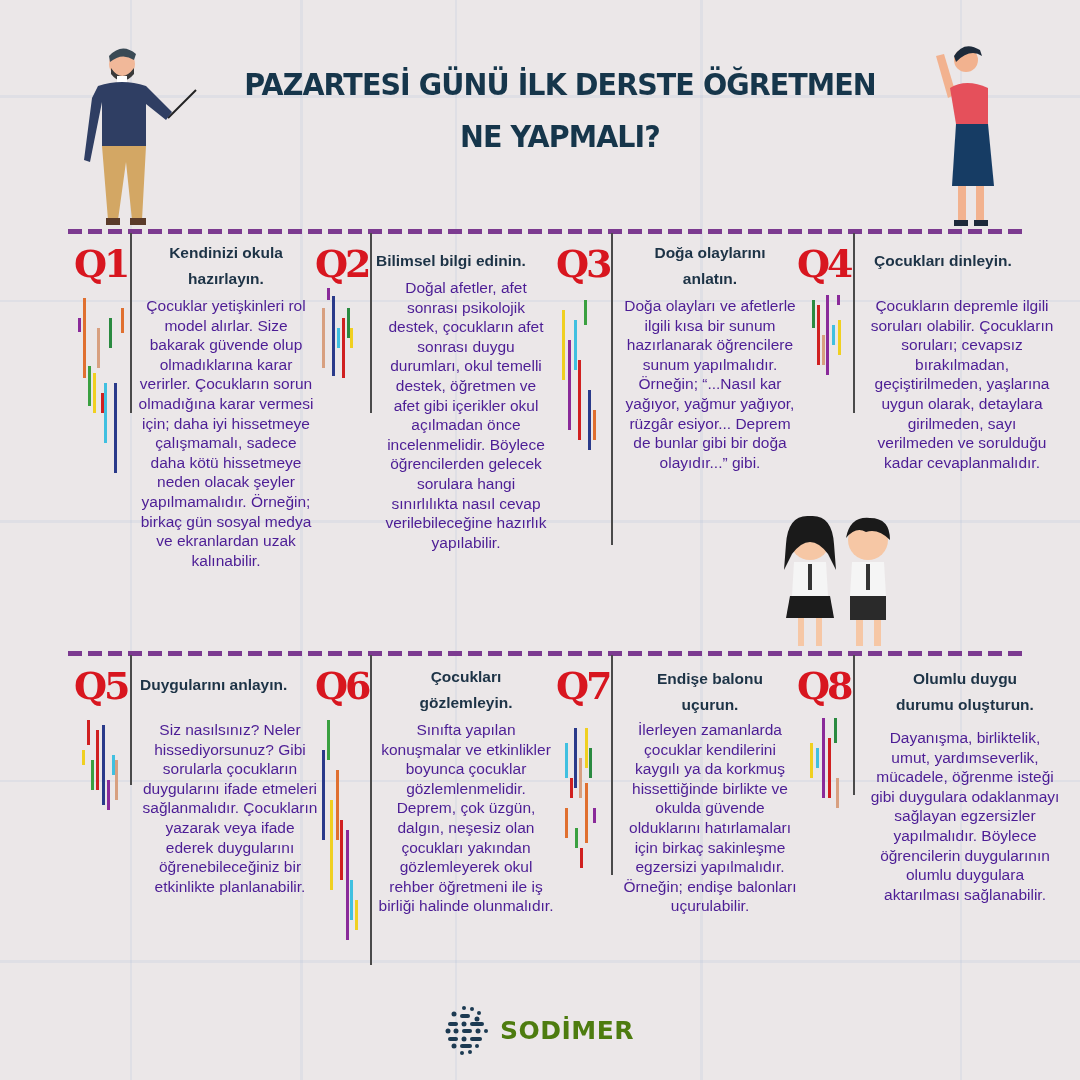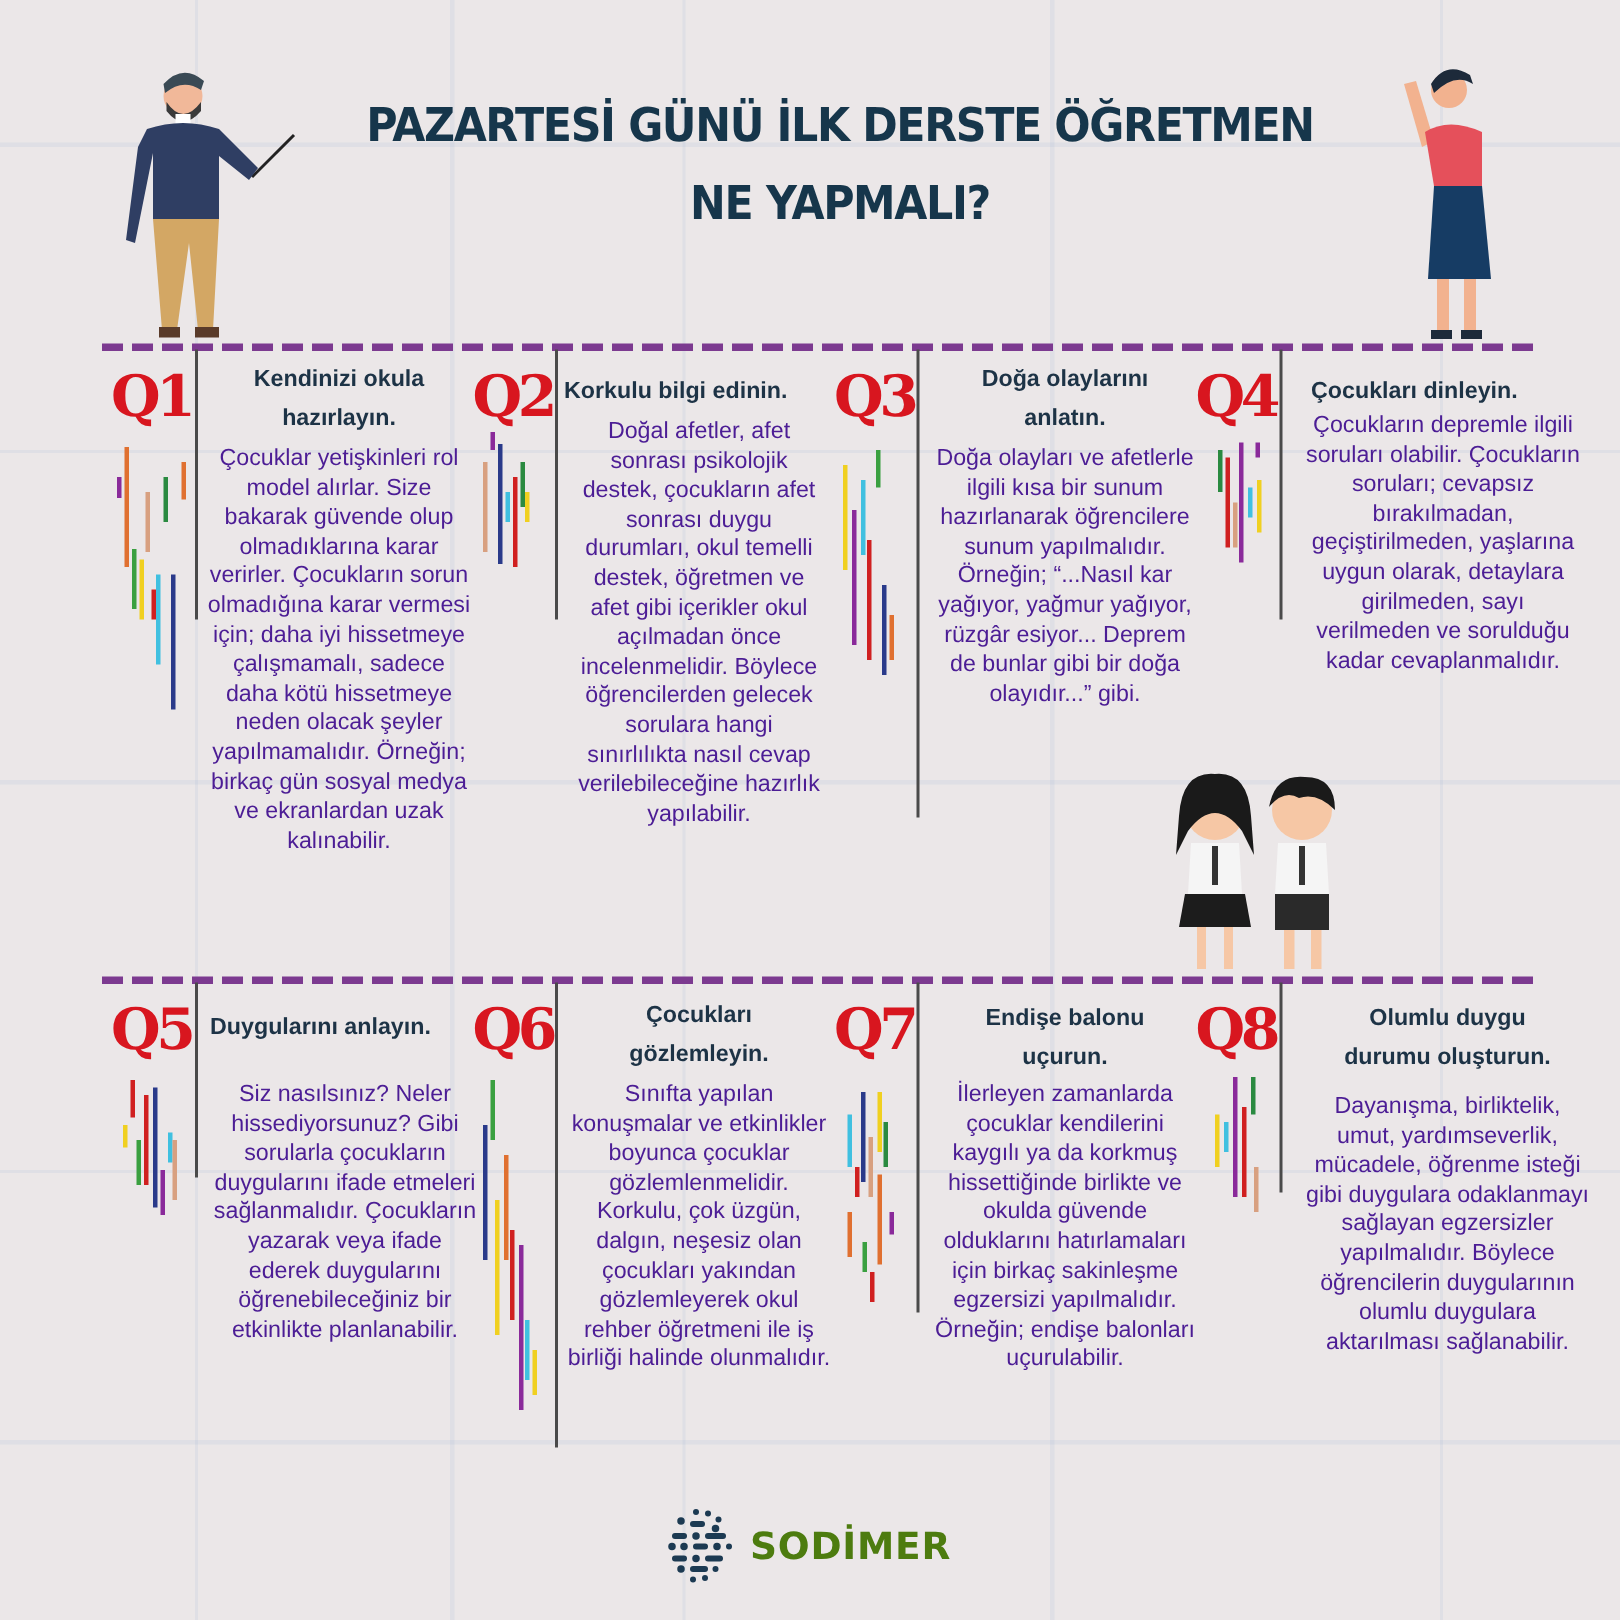--- a/index.html
+++ b/index.html
@@ -194,39 +194,39 @@
   <i style="left:18px;top:20px;height:60px;background:#d02020"></i>
   <i style="left:24px;top:0;height:25px;background:#2a8a40"></i>
   <i style="left:26px;top:60px;height:30px;background:#d8a080"></i>
 </div>
 
 <div class="card" style="left:136px;top:240px;width:180px">
   <h3 style="padding:0 20px">Kendinizi okula hazırlayın.</h3>
   <p style="margin-top:4px">Çocuklar yetişkinleri rol model alırlar. Size bakarak güvende olup olmadıklarına karar verirler. Çocukların sorun olmadığına karar vermesi için; daha iyi hissetmeye çalışmamalı, sadece daha kötü hissetmeye neden olacak şeyler yapılmamalıdır. Örneğin; birkaç gün sosyal medya ve ekranlardan uzak kalınabilir.</p>
 </div>
 <div class="card" style="left:376px;top:248px;width:180px">
-  <h3 style="text-align:left">Korkulu bilgi edinin.</h3>
+  <h3 style="text-align:left">Bilimsel bilgi edinin.</h3>
   <p style="margin-top:4px;padding:0 6px">Doğal afetler, afet sonrası psikolojik destek, çocukların afet sonrası duygu durumları, okul temelli destek, öğretmen ve afet gibi içerikler okul açılmadan önce incelenmelidir. Böylece öğrencilerden gelecek sorulara hangi sınırlılıkta nasıl cevap verilebileceğine hazırlık yapılabilir.</p>
 </div>
 <div class="card" style="left:620px;top:240px;width:180px">
   <h3 style="padding:0 20px">Doğa olaylarını anlatın.</h3>
   <p style="margin-top:4px">Doğa olayları ve afetlerle ilgili kısa bir sunum hazırlanarak öğrencilere sunum yapılmalıdır. Örneğin; “...Nasıl kar yağıyor, yağmur yağıyor, rüzgâr esiyor... Deprem de bunlar gibi bir doğa olayıdır...” gibi.</p>
 </div>
 <div class="card" style="left:862px;top:248px;width:200px">
   <h3 style="text-align:left;padding-left:12px">Çocukları dinleyin.</h3>
-  <p style="padding:0 6px">Çocukların depremle ilgili soruları olabilir. Çocukların soruları; cevapsız bırakılmadan, geçiştirilmeden, yaşlarına uygun olarak, detaylara girilmeden, sayı verilmeden ve sorulduğu kadar cevaplanmalıdır.</p>
+  <p style="margin-top:22px;padding:0 6px">Çocukların depremle ilgili soruları olabilir. Çocukların soruları; cevapsız bırakılmadan, geçiştirilmeden, yaşlarına uygun olarak, detaylara girilmeden, sayı verilmeden ve sorulduğu kadar cevaplanmalıdır.</p>
 </div>
 
 <div class="card" style="left:140px;top:672px;width:180px">
   <h3 style="text-align:left">Duygularını anlayın.</h3>
   <p style="margin-top:22px;padding:0 2px">Siz nasılsınız? Neler hissediyorsunuz? Gibi sorularla çocukların duygularını ifade etmeleri sağlanmalıdır. Çocukların yazarak veya ifade ederek duygularını öğrenebileceğiniz bir etkinlikte planlanabilir.</p>
 </div>
 <div class="card" style="left:376px;top:664px;width:180px">
   <h3 style="padding:0 30px">Çocukları gözlemleyin.</h3>
-  <p style="margin-top:4px">Sınıfta yapılan konuşmalar ve etkinlikler boyunca çocuklar gözlemlenmelidir. Korkulu, çok üzgün, dalgın, neşesiz olan çocukları yakından gözlemleyerek okul rehber öğretmeni ile iş birliği halinde olunmalıdır.</p>
+  <p style="margin-top:4px">Sınıfta yapılan konuşmalar ve etkinlikler boyunca çocuklar gözlemlenmelidir. Deprem, çok üzgün, dalgın, neşesiz olan çocukları yakından gözlemleyerek okul rehber öğretmeni ile iş birliği halinde olunmalıdır.</p>
 </div>
 <div class="card" style="left:620px;top:666px;width:180px">
   <h3 style="padding:0 30px">Endişe balonu uçurun.</h3>
   <p style="margin-top:2px">İlerleyen zamanlarda çocuklar kendilerini kaygılı ya da korkmuş hissettiğinde birlikte ve okulda güvende olduklarını hatırlamaları için birkaç sakinleşme egzersizi yapılmalıdır. Örneğin; endişe balonları uçurulabilir.</p>
 </div>
 <div class="card" style="left:870px;top:666px;width:190px">
   <h3 style="padding:0 14px">Olumlu duygu durumu oluşturun.</h3>
   <p style="margin-top:10px">Dayanışma, birliktelik, umut, yardımseverlik, mücadele, öğrenme isteği gibi duygulara odaklanmayı sağlayan egzersizler yapılmalıdır. Böylece öğrencilerin duygularının olumlu duygulara aktarılması sağlanabilir.</p>
 </div>
 

